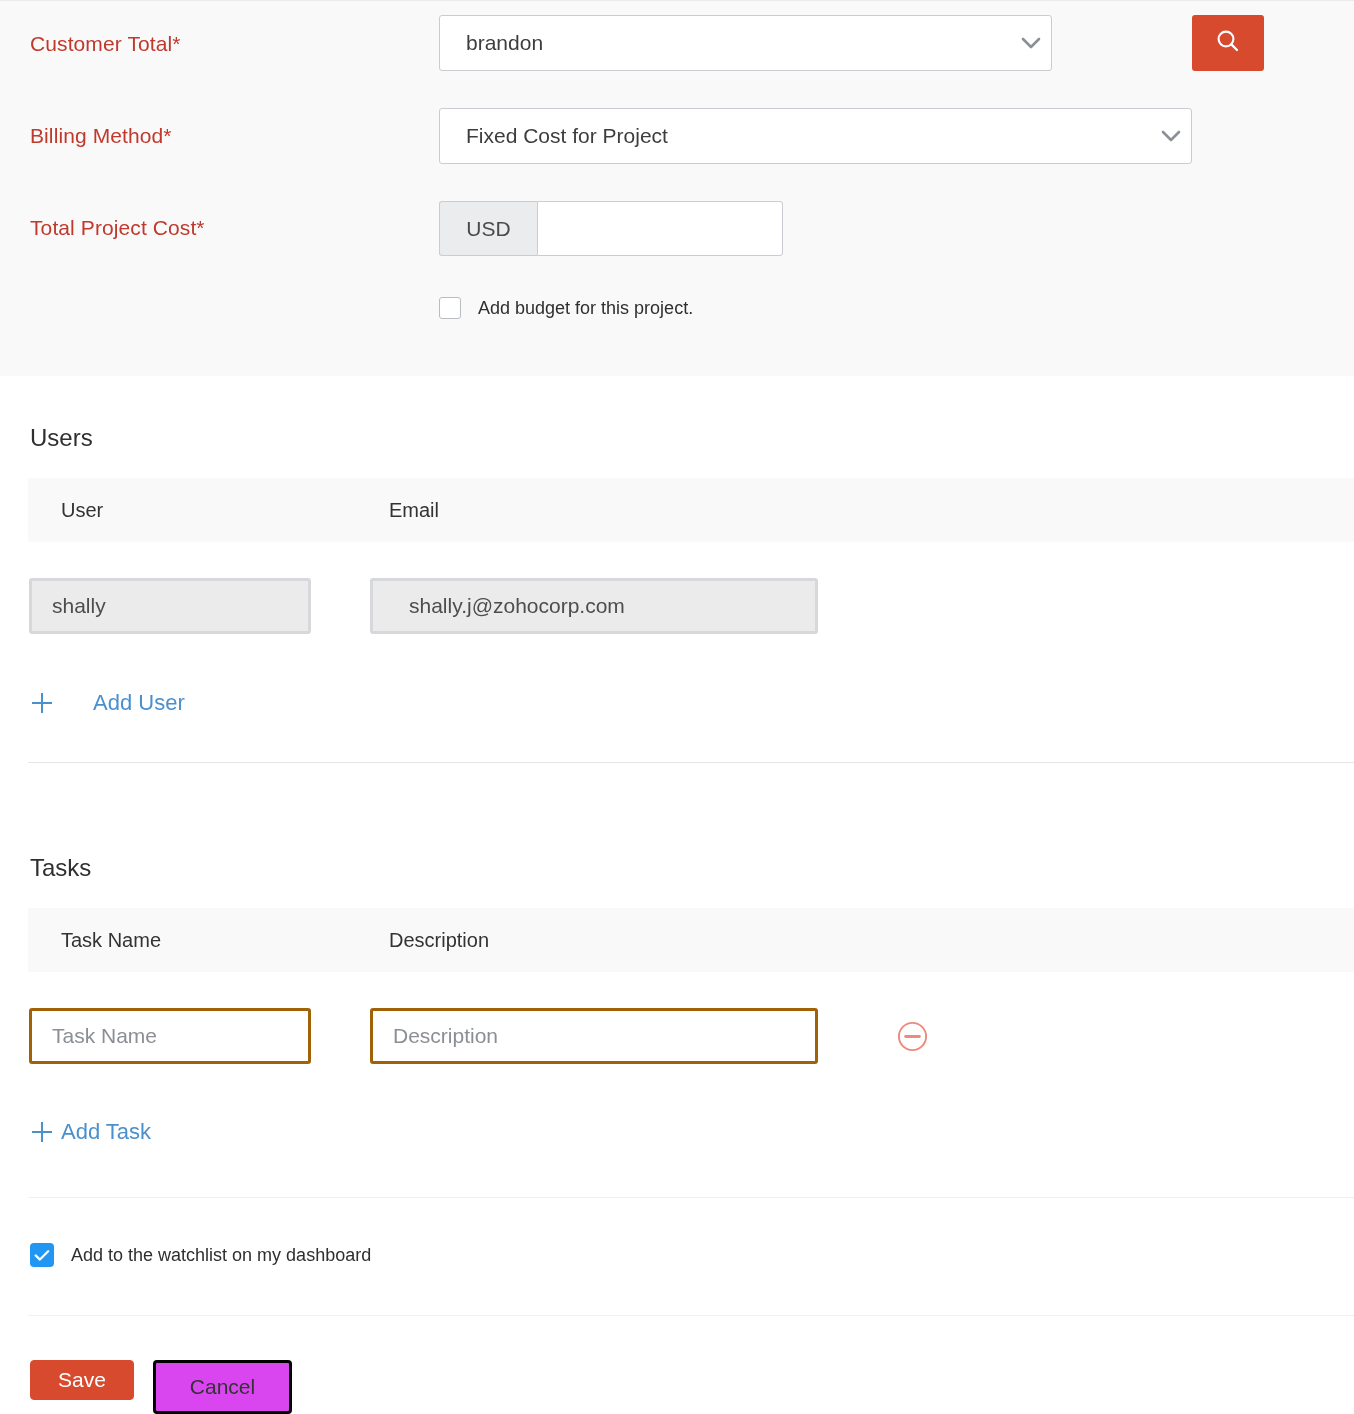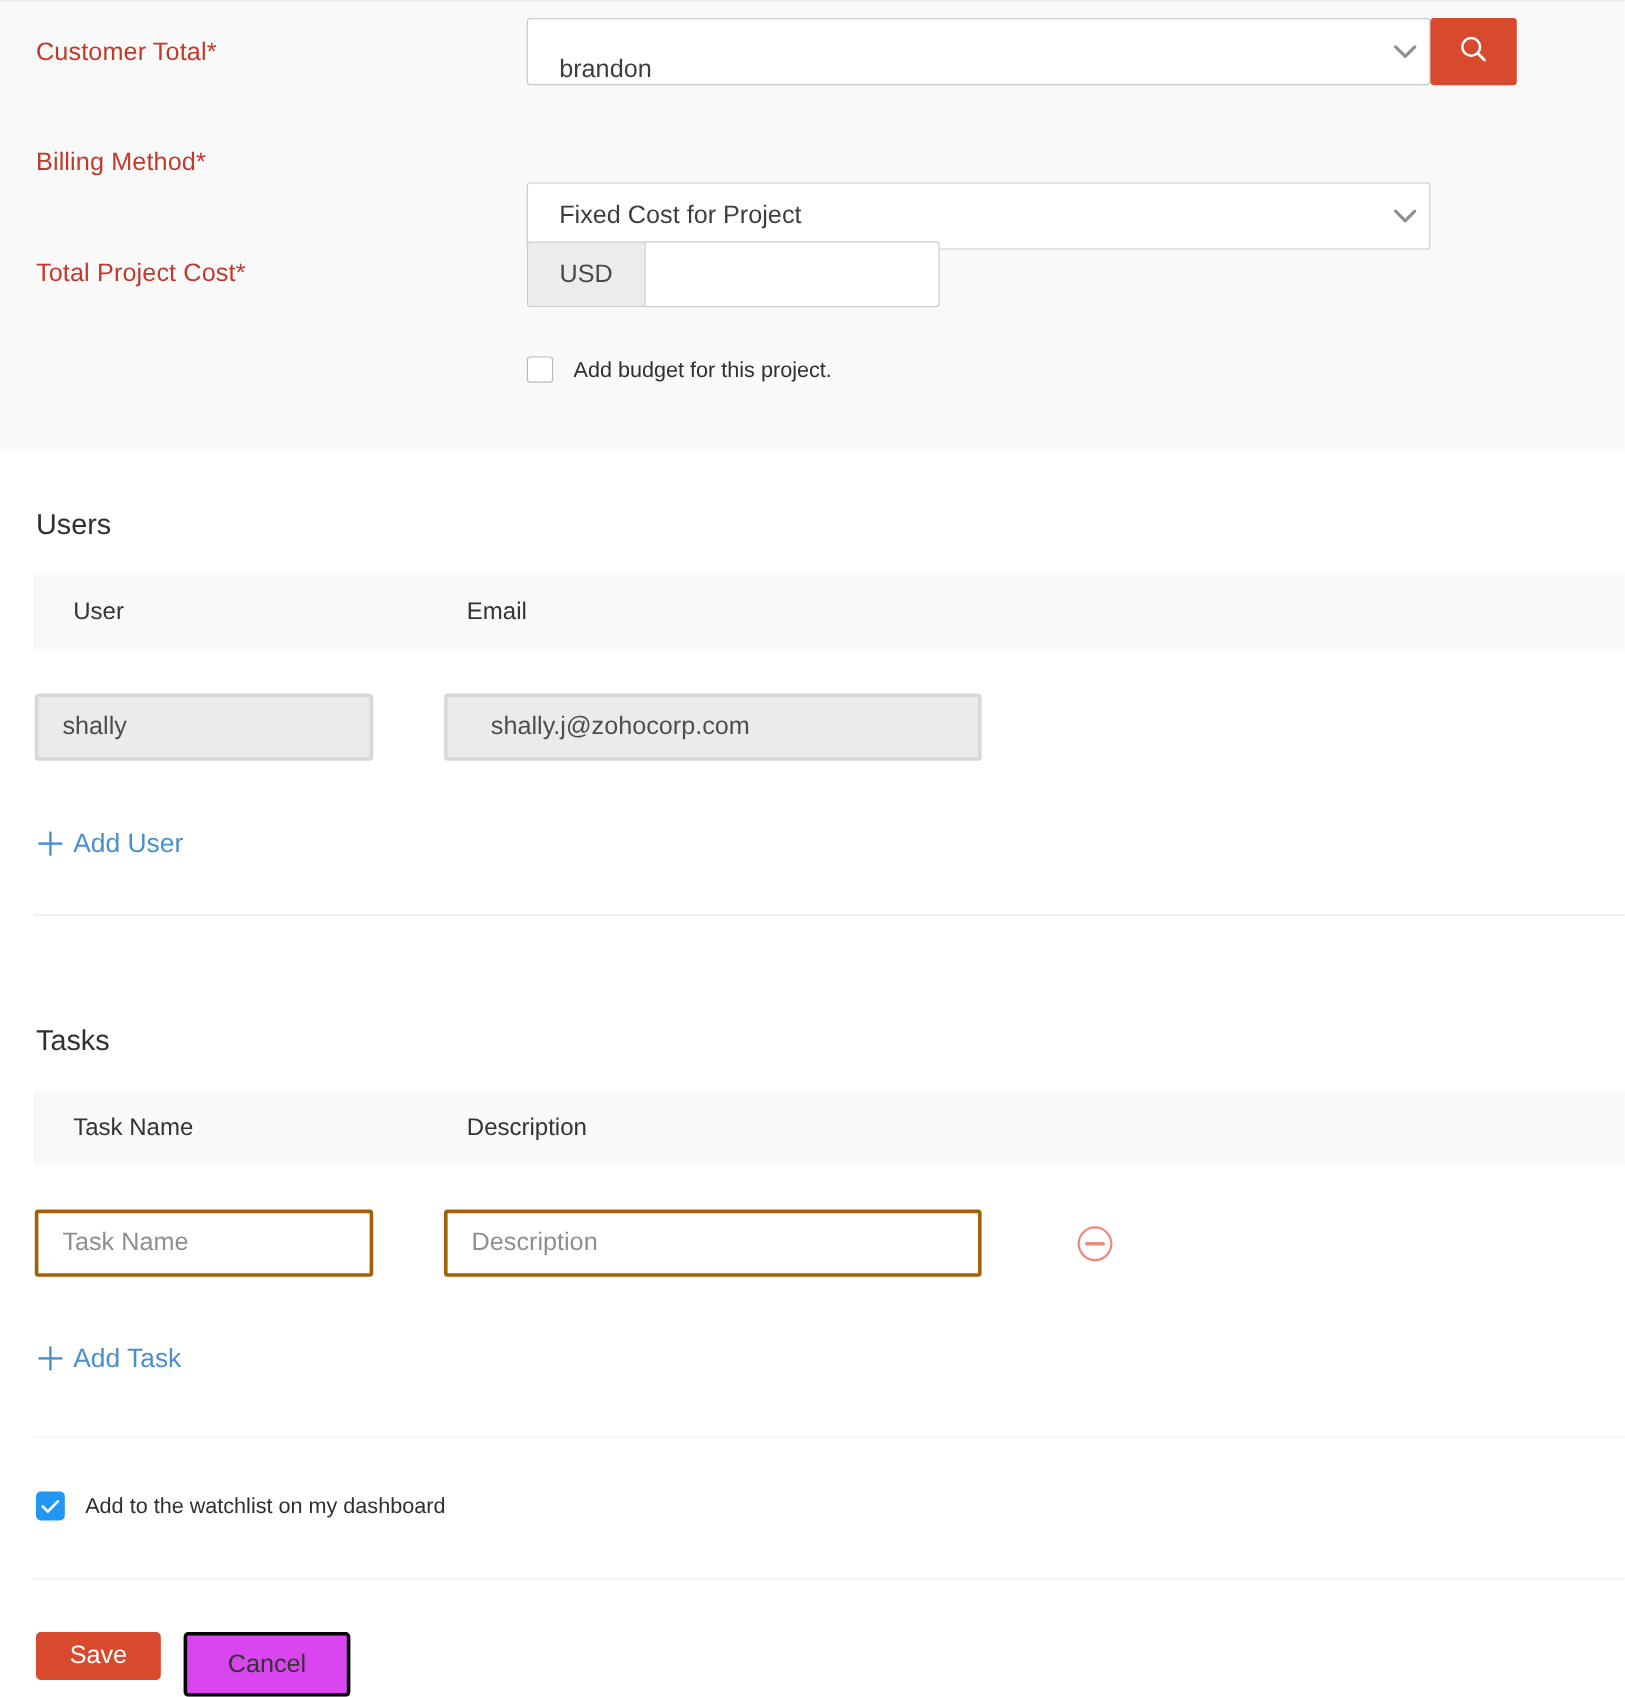--- a/index.html
+++ b/index.html
@@ -168,41 +168,41 @@
 </style>
 </head>
 <body>
 
 <div class="page">
 
   <div class="top-panel">
 
     <div class="form-label" style="left:30px; top:31px;">Customer Total*</div>
 
-    <div class="field-box" style="left:439px; top:14px; width:753px; height:56px;align-items:flex-end;">
+    <div class="field-box" style="left:439px; top:14px; width:613px; height:56px;">
       <div class="field-text">brandon</div>
       <div class="caret">
         <svg width="20" height="12" viewBox="0 0 20 12">
           <path d="M2 2 L10 10 L18 2" fill="none" stroke="#8b9096" stroke-width="2.6" stroke-linecap="round" stroke-linejoin="round"></path>
         </svg>
       </div>
     </div>
 
     <div class="search-btn" style="left:1192px; top:14px; width:72px; height:56px;">
       <span>
         <svg width="26" height="26" viewBox="0 0 26 26">
           <circle cx="11" cy="11" r="7.4" fill="none" stroke="#ffffff" stroke-width="2.1"></circle>
           <line x1="16.4" y1="16.4" x2="22" y2="22" stroke="#ffffff" stroke-width="2.3" stroke-linecap="round"></line>
         </svg>
       </span>
     </div>
 
     <div class="form-label" style="left:30px; top:123px;">Billing Method*</div>
 
-    <div class="field-box" style="left:439px; top:107px; width:753px; height:56px;margin-top:44px;">
+    <div class="field-box" style="left:439px; top:107px; width:753px; height:56px;">
       <div class="field-text">Fixed Cost for Project</div>
       <div class="caret">
         <svg width="20" height="12" viewBox="0 0 20 12">
           <path d="M2 2 L10 10 L18 2" fill="none" stroke="#8b9096" stroke-width="2.6" stroke-linecap="round" stroke-linejoin="round"></path>
         </svg>
       </div>
     </div>
 
     <div class="form-label" style="left:30px; top:215px;">Total Project Cost*</div>
 
@@ -222,21 +222,21 @@
   <div class="tbl-head" style="left:28px; top:478px; width:1326px;">
     <div class="th" style="left:33px;">User</div>
     <div class="th" style="left:361px;">Email</div>
   </div>
 
   <div>
     <div class="cell-input readonly" style="left:29px; top:578px; width:282px; height:56px;">shally</div>
     <div class="cell-input readonly" style="left:370px; top:578px; width:448px; height:56px;padding-left:36px;">shally.j@zohocorp.com</div>
   </div>
 
-  <div class="add-link" style="left:32px; top:690px;">
+  <div class="add-link" style="left:32px; top:690px;gap:32px;">
     <span class="plus"></span>
     <span>Add User</span>
   </div>
 
   <div class="divider" style="left:28px; top:762px; width:1326px;"></div>
 
   <div class="section-title" style="left:30px; top:854px;">Tasks</div>
 
   <div class="tbl-head" style="left:28px; top:908px; width:1326px;">
     <div class="th" style="left:33px;">Task Name</div>

